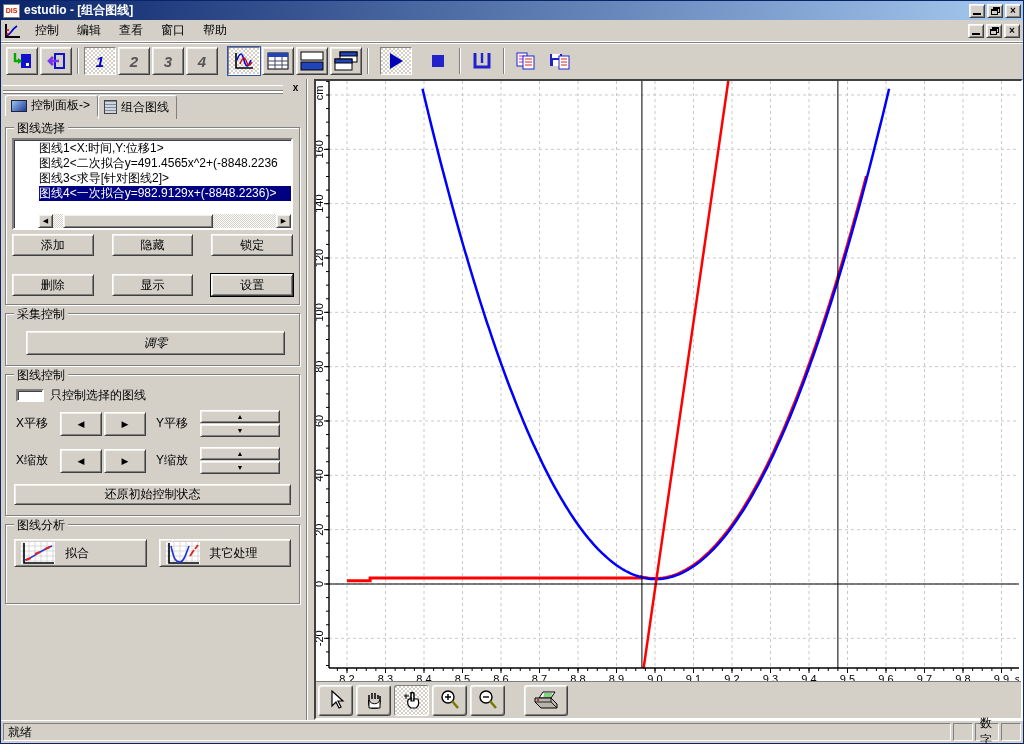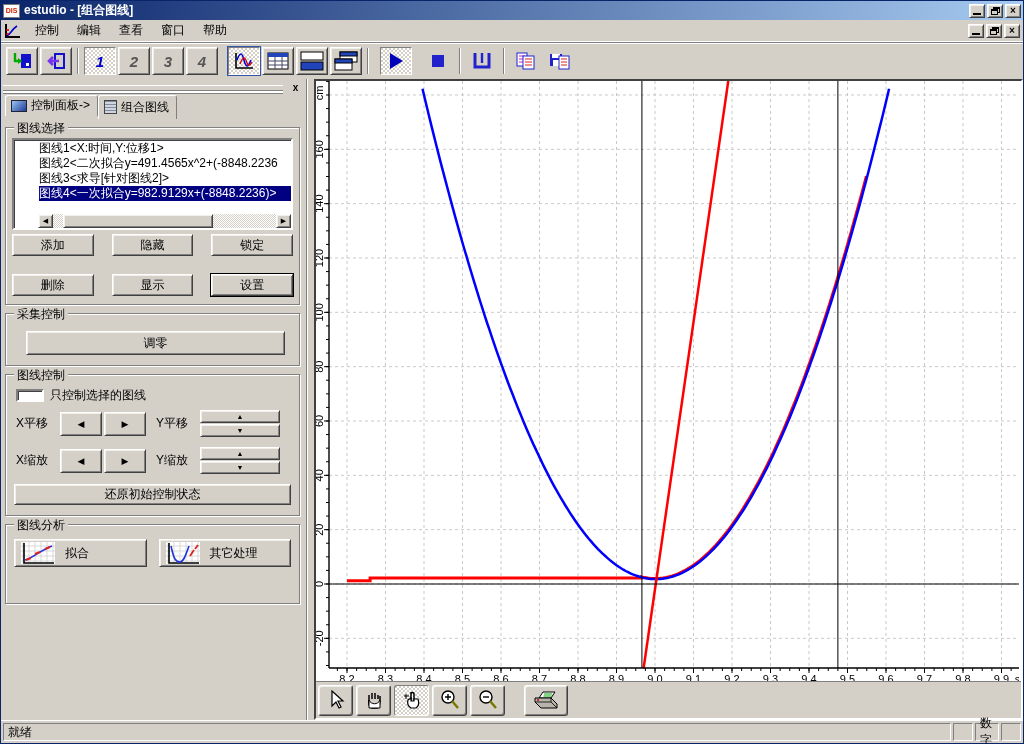--- a/index.html
+++ b/index.html
@@ -73,21 +73,21 @@
   .btn-grid { display:grid; grid-template-columns:1fr 1fr 1fr; gap:18px; margin-top:4px; }
   .btn-grid .btn { height:22px; }
 
   
   .cap-row { display:flex; gap:10px; margin:4px 8px 0 14px; }
   .cap-row .btn { flex:1; height:25px; }
   .freq-row { display:flex; align-items:center; margin:8px 8px 0 8px; gap:4px; }
   .combo { flex:1; height:20px; background:#fff; display:flex; }
   .combo-field { flex:1; }
   .combo-btn { width:17px; height:100%; font-size:8px; }
-  .zero-btn { height:24px; margin:7px 8px 2px 14px; }
+  .zero-btn { height:24px; margin:7px 8px 2px 14px;font-style:italic; }
 
   
   .chk-row { display:flex; align-items:center; gap:6px; margin:2px 0 6px 4px; }
   .checkbox { width:13px; height:13px; background:#fff; }
   .ctl-row { display:flex; align-items:center; margin:3px 0 10px 0; }
   .ctl-label { width:44px; text-align:left; margin-left:4px; }
   .arrow-btn { width:42px; height:24px; font-size:9px; }
   .arrow-pair { display:flex; gap:2px; }
   .spin { width:80px; display:flex; flex-direction:column; gap:1px; }
   .spin .btn { height:13px; font-size:7px; }

